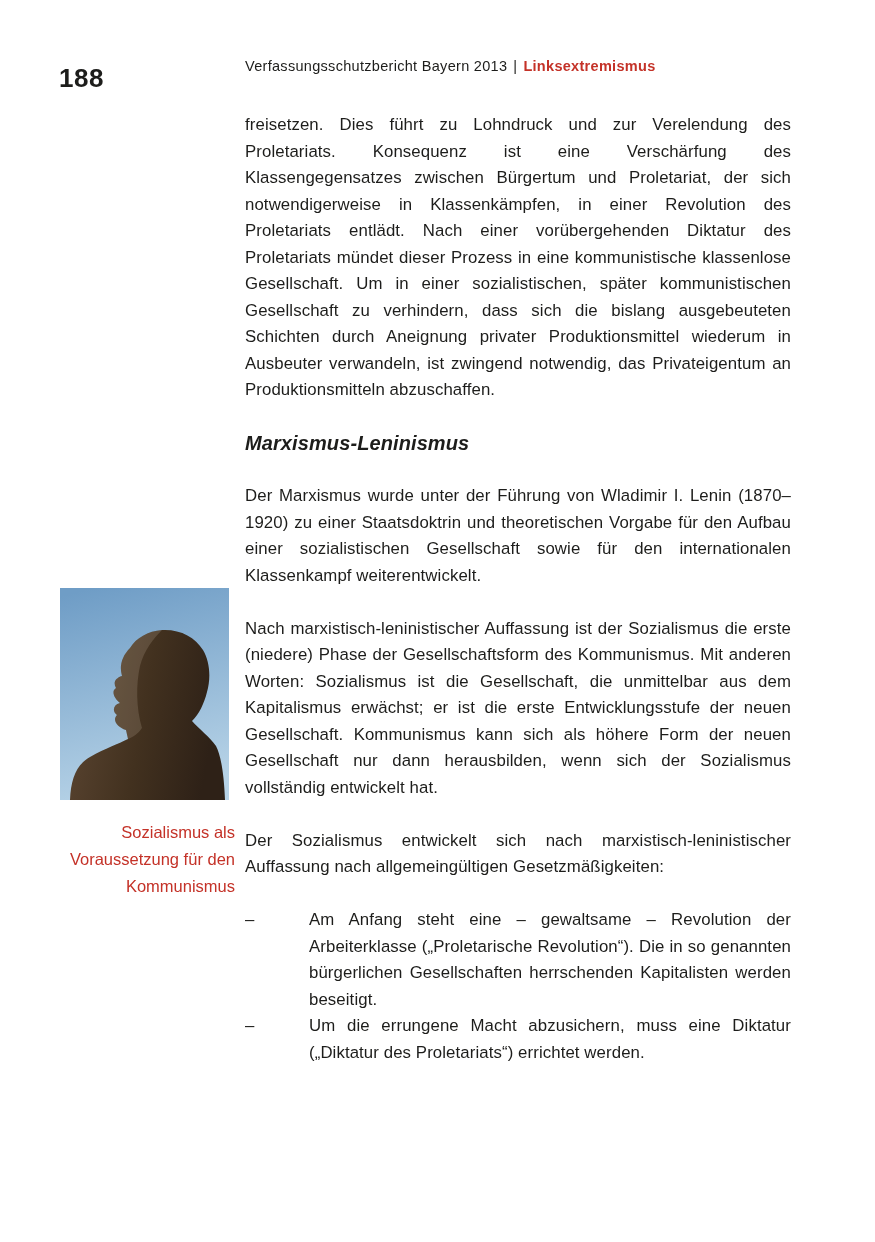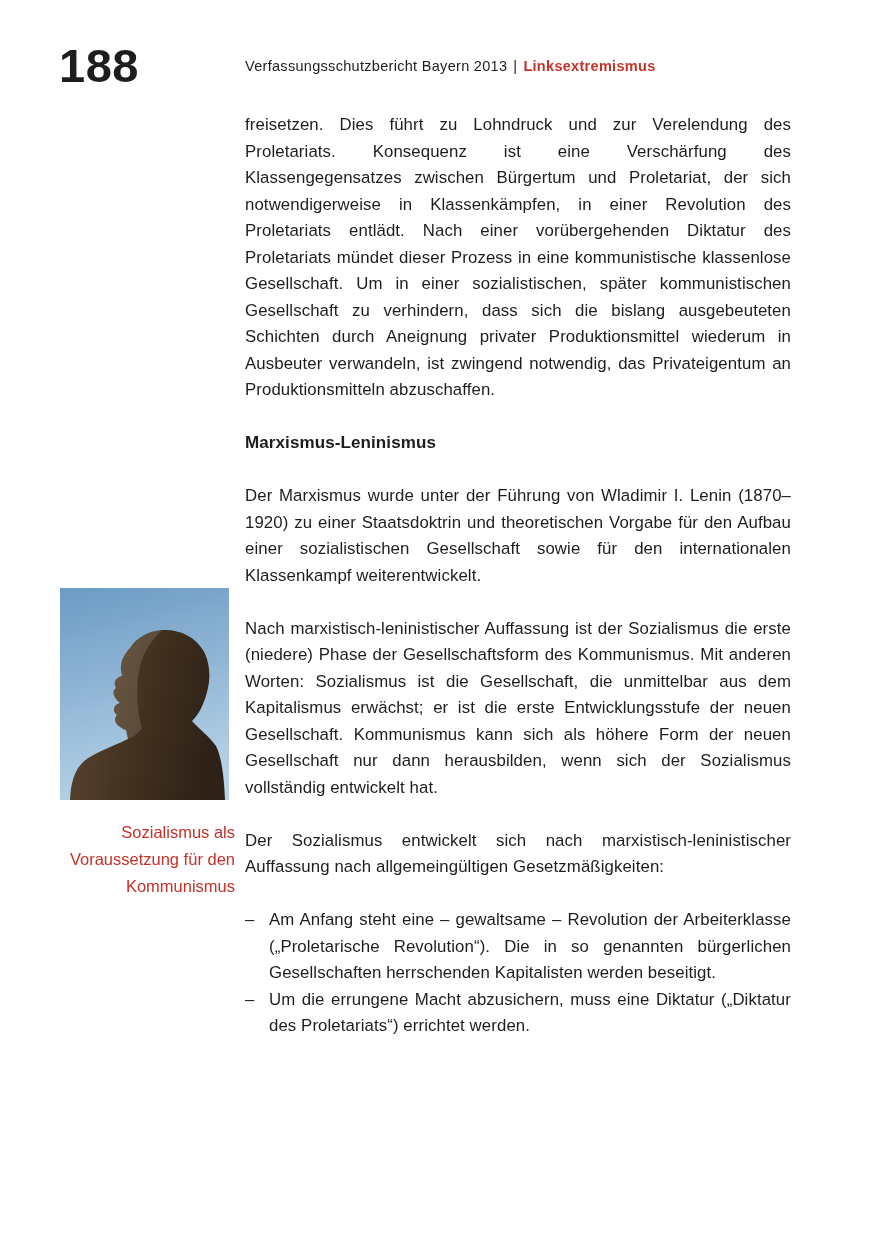--- a/index.html
+++ b/index.html
@@ -18,22 +18,22 @@
     height:1242px;
     background:#ffffff;
     font-family:"Liberation Sans","DejaVu Sans",sans-serif;
     color:var(--text);
     overflow:hidden;
   }
   
   .page-number{
     position:absolute;
     left:59px;
-    top:38px;
-    font-size:47px;
+    top:63px;
+    font-size:26px;
     font-weight:bold;
     letter-spacing:0.5px;
     color:var(--text);
   }
   .running-head{
     position:absolute;
     left:245px;
     top:58px;
     font-size:14.5px;
     letter-spacing:0.3px;
@@ -81,43 +81,45 @@
     letter-spacing:0.1px;
     text-align:justify;
     hyphens:auto;
     -webkit-hyphens:auto;
     color:var(--text);
   }
   .main-col p{
     margin:0 0 26.5px 0;
   }
   .main-col h2{
-    font-size:17px;
+    font-size:20px;
     line-height:26.5px;
     font-weight:bold;
     margin:0 0 26.5px 0;
     text-align:left;
+    font-style:italic;
   }
   .dash-list{
     list-style:none;
     margin:0;
     padding:0;
   }
   .dash-list li{
     display:flex;
     align-items:flex-start;
   }
   .dash-list .marker{
     flex:0 0 24px;
     text-align:left;
   }
   .dash-list .li-text{
     flex:1 1 auto;
     text-align:justify;
     hyphens:auto;
+    margin-left:40px;
     -webkit-hyphens:auto;
   }
 </style>
 </head>
 <body>
 
 <div class="page">
 
   <div class="page-number">188</div>
   <div class="running-head">

